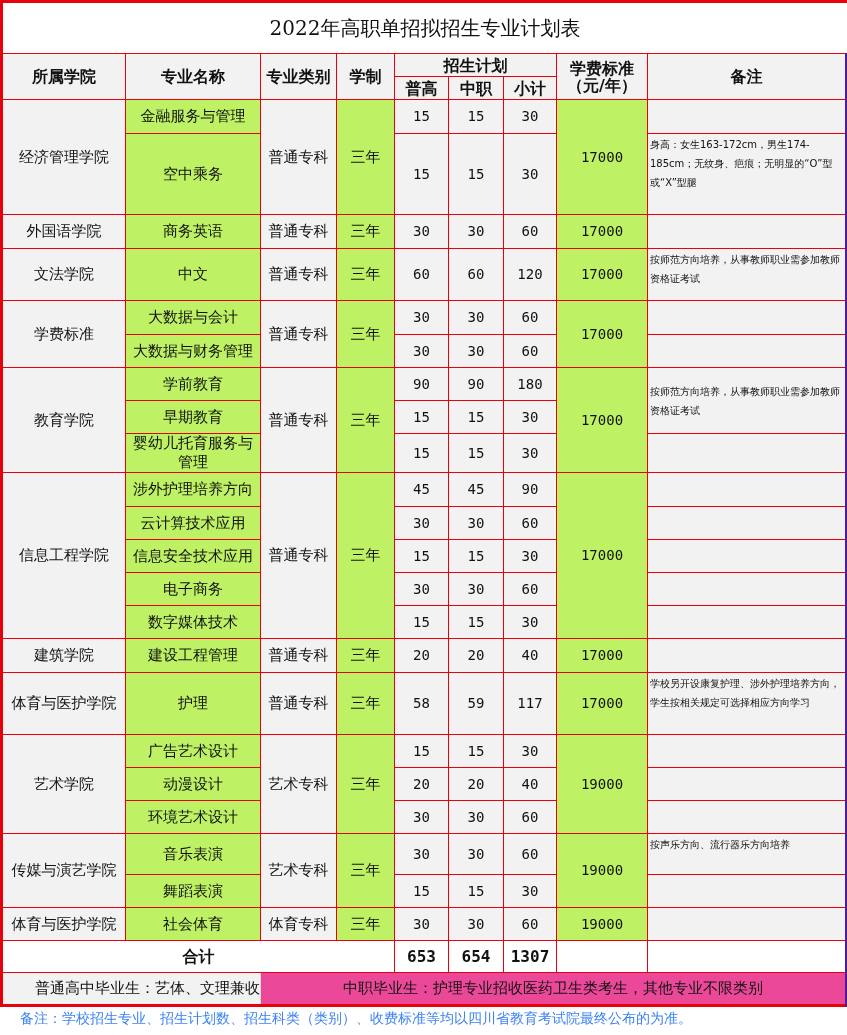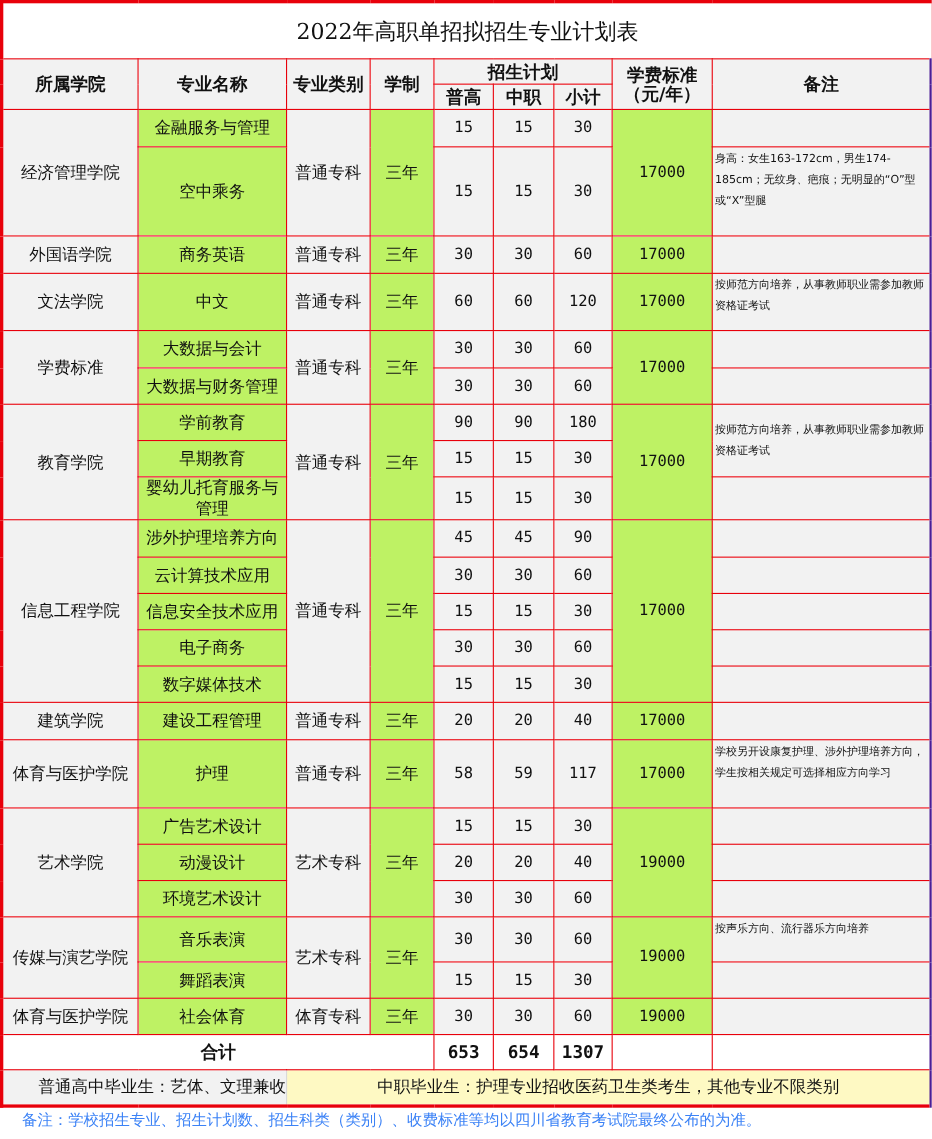--- a/index.html
+++ b/index.html
@@ -10,21 +10,21 @@
   td,th{border:1px solid #e8000b;text-align:center;vertical-align:middle;
         font-size:15px;line-height:17px;padding:0;overflow:hidden;font-weight:normal;}
   .title{height:49px;background:#ffffff;font-family:"DejaVu Serif","Liberation Serif",serif;
          font-size:20px;font-weight:normal;border-left:3px solid #e8000b;border-right:3px solid #e8000b;border-top:3px solid #e8000b;text-align:center;}
   .hdr{background:#f2f2f2;font-weight:bold;font-size:16px;}
   .lt{background:#f2f2f2;}
   .dk{background:#bef264;}
   .num{font-family:"DejaVu Sans Mono","Liberation Mono",monospace;font-size:14px;}
   .note{text-align:left;vertical-align:top;font-size:10px;line-height:19px;padding:1px 2px;}
   .total{background:#ffffff;font-weight:bold;font-size:16px;}
-  .footer td{background:#fef9c3;font-size:15px;}
+  .footer td{background:#ec4899;font-size:15px;}
   .footer .left{background:#f2f2f2;text-align:right;padding-left:8px;border-right:1px solid #d9d9d9;}
   .remark{position:absolute;left:20px;top:1010px;font-size:14px;color:#3b82f6;}
   td.lb{border-left:3px solid #e8000b;}
   td.rb{border-right:7px solid #4c1d95;}
 </style>
 </head>
 <body>
 
 <div class="sheet">
 <table>

